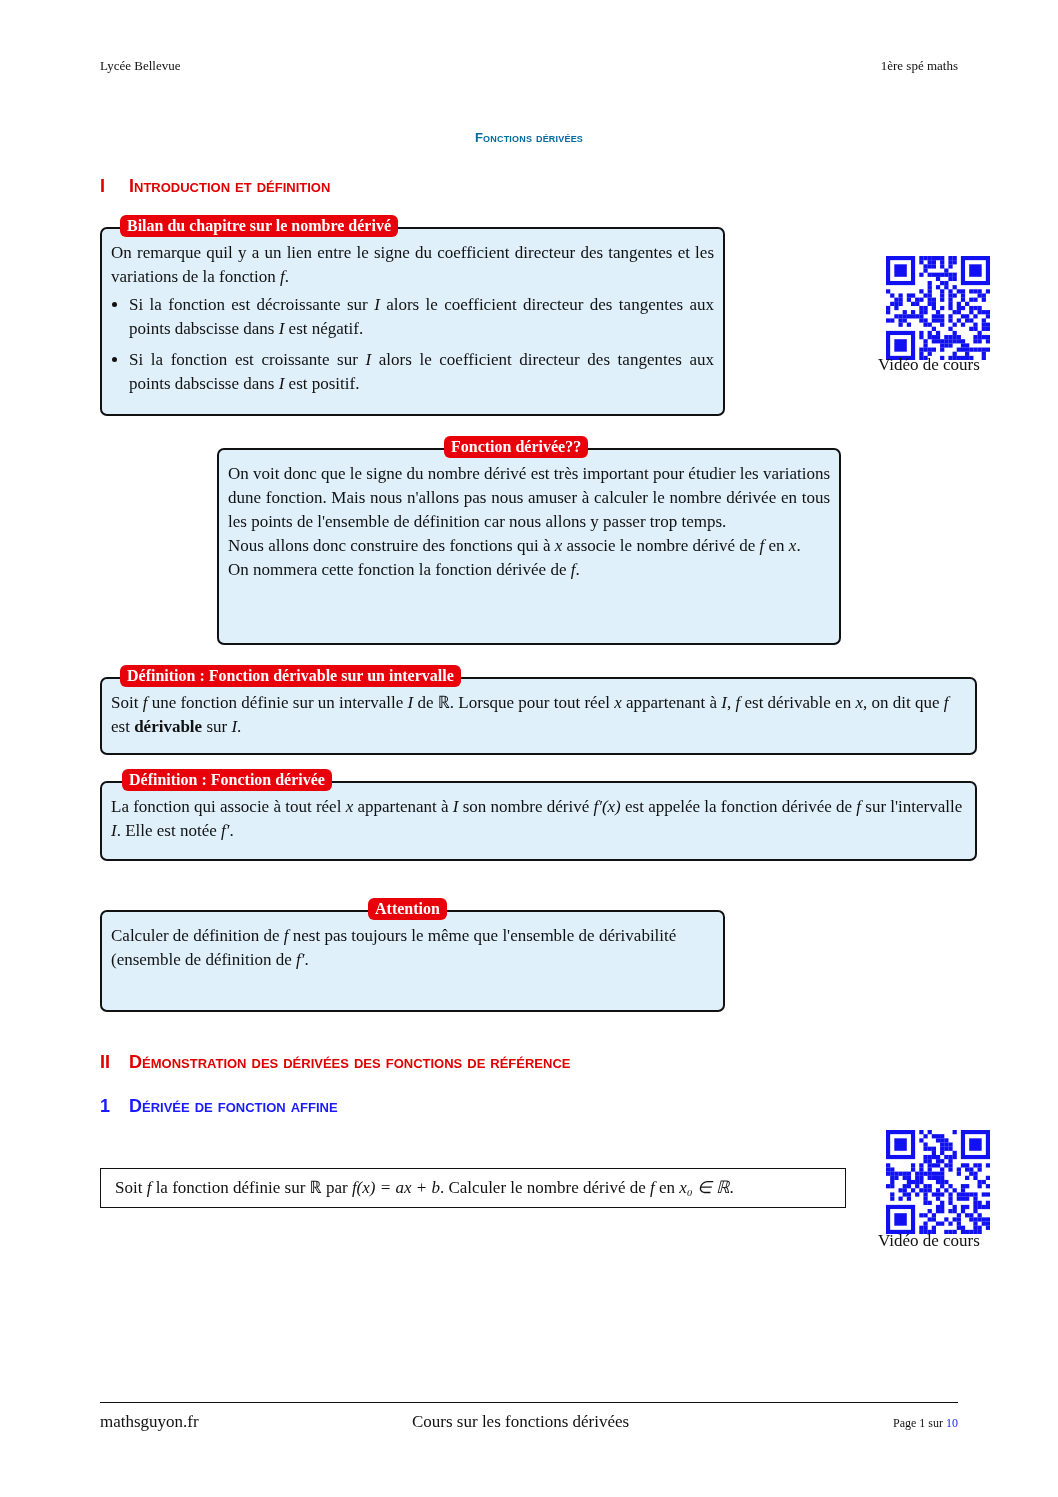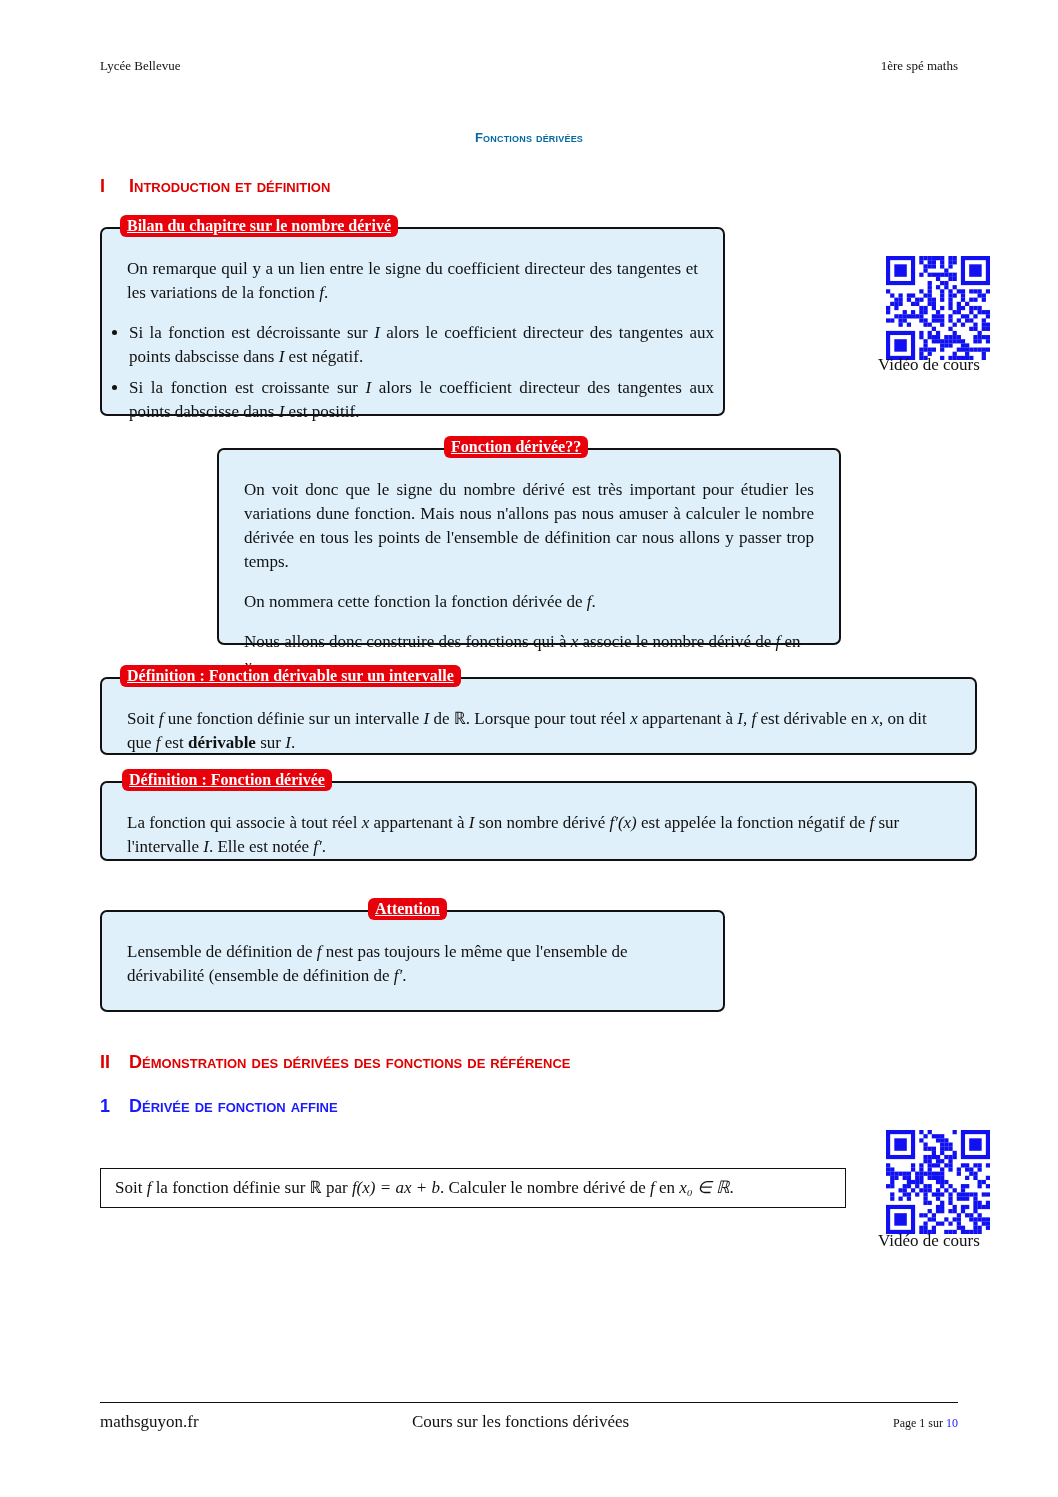--- a/index.html
+++ b/index.html
@@ -4,22 +4,22 @@
 <style>
   html, body { margin: 0; padding: 0; background: #fff; }
   body { width: 1058px; height: 1497px; position: relative; font-family: "DejaVu Serif", "Liberation Serif", serif; color: #111; }
   .abs { position: absolute; }
   .hdr { font-family: "Liberation Serif", serif; font-size: 13px; top: 58px; }
   .title { top: 130px; left: 0; width: 1058px; text-align: center; color: #0369a1; font-family: "Liberation Sans", sans-serif; font-weight: bold; font-size: 13px; font-variant: small-caps; letter-spacing: 0.2px; }
   .sec { font-family: "Liberation Sans", sans-serif; font-weight: bold; font-variant: small-caps; font-size: 18px; color: #e00000; }
   .sec .num { display: inline-block; width: 24px; }
   .subsec { color: #1a1aff; }
   .box { position: absolute; background: #dff0fa; border: 2.5px solid #111; border-radius: 7px; box-sizing: border-box; padding: 12px 9px 8px 9px; font-family: "Liberation Serif", serif; font-size: 17px; line-height: 24px; }
-  .box-title { position: absolute; top: -14px; background: #e8000b; color: #fff; font-weight: bold; font-size: 16px; line-height: 22px; padding: 0 7px; border-radius: 6px; font-family: "Liberation Serif", serif; white-space: nowrap; text-decoration: underline; }
-  .box p { margin: 16px; }
+  .box-title { position: absolute; top: -14px; background: #e8000b; color: #fff; font-weight: bold; font-size: 16px; line-height: 22px; padding: 0 7px; border-radius: 6px; font-family: "Liberation Serif", serif; white-space: nowrap; }
+  .box p { margin: 0; }
   .justify { text-align: justify; }
   .box ul { margin: 4px 0 0 0; padding-left: 18px; }
   .box li { margin-bottom: 7px; text-align: justify; }
   i.m { font-style: italic; }
   .qr { position: absolute; width: 104px; height: 104px; }
   .qr-label { position: absolute; font-family: "Liberation Serif", serif; font-size: 17px; color: #111; }
   .exo { position: absolute; left: 100px; top: 1168px; width: 746px; height: 40px; border: 1.5px solid #111; box-sizing: border-box; font-family: "Liberation Serif", serif; font-size: 17px; line-height: 37px; padding-left: 14px; }
   .footer-line { position: absolute; left: 100px; top: 1402px; width: 858px; height: 1px; background: #111; }
   .ftxt { position: absolute; top: 1412px; font-family: "Liberation Serif", serif; font-size: 17px; }
   .pg { position: absolute; top: 1416px; right: 100px; font-family: Liberation Serif, serif; font-size: 12px; }
@@ -273,37 +273,37 @@
     <rect x="20" y="2" width="3" height="3" fill="#1010f0"></rect>
     <rect x="0" y="18" width="7" height="7" fill="#1010f0"></rect>
     <rect x="1" y="19" width="5" height="5" fill="#fff"></rect>
     <rect x="2" y="20" width="3" height="3" fill="#1010f0"></rect>
   </svg>
 <div class="qr-label" style="left:878px; top:355px;">Vidéo de cours</div>
 
 <div class="box" style="left:217px; top:448px; width:624px; height:197px;">
   <span class="box-title" style="left:225px;">Fonction dérivée??</span>
   <p class="justify">On voit donc que le signe du nombre dérivé est très important pour étudier les variations dune fonction. Mais nous n'allons pas nous amuser à calculer le nombre dérivée en tous les points de l'ensemble de définition car nous allons y passer trop temps.</p>
+  <p><span>Nous allons donc construire des fonctions qui à</span> <i class="m">x</i> <span>associe le nombre dérivé de</span> <i class="m">f</i> <span>en</span> <i class="m">x</i>.</p>
   <p><span>On nommera cette fonction la fonction dérivée de</span> <i class="m">f</i>.</p>
-  <p><span>Nous allons donc construire des fonctions qui à</span> <i class="m">x</i> <span>associe le nombre dérivé de</span> <i class="m">f</i> <span>en</span> <i class="m">x</i>.</p>
 </div>
 
 <div class="box" style="left:100px; top:677px; width:877px; height:78px;">
   <span class="box-title" style="left:18px;">Définition : Fonction dérivable sur un intervalle</span>
   <p><span>Soit</span> <i class="m">f</i> <span>une fonction définie sur un intervalle</span> <i class="m">I</i> <span>de ℝ. Lorsque pour tout réel</span> <i class="m">x</i> <span>appartenant à</span> <i class="m">I</i>, <i class="m">f</i> <span>est dérivable en</span> <i class="m">x</i><span>, on dit que</span> <i class="m">f</i> <span>est</span> <b>dérivable</b> <span>sur</span> <i class="m">I</i>.</p>
 </div>
 
 <div class="box" style="left:100px; top:781px; width:877px; height:80px;">
   <span class="box-title" style="left:20px;">Définition : Fonction dérivée</span>
-  <p><span>La fonction qui associe à tout réel</span> <i class="m">x</i> <span>appartenant à</span> <i class="m">I</i> <span>son nombre dérivé</span> <i class="m">f′(x)</i> <span>est appelée la fonction négatif de</span> <i class="m">f</i> <span>sur l'intervalle</span> <i class="m">I</i><span>. Elle est notée</span> <i class="m">f′</i>.</p>
+  <p><span>La fonction qui associe à tout réel</span> <i class="m">x</i> <span>appartenant à</span> <i class="m">I</i> <span>son nombre dérivé</span> <i class="m">f′(x)</i> <span>est appelée la fonction dérivée de</span> <i class="m">f</i> <span>sur l'intervalle</span> <i class="m">I</i><span>. Elle est notée</span> <i class="m">f′</i>.</p>
 </div>
 
 <div class="box" style="left:100px; top:910px; width:625px; height:102px;">
   <span class="box-title" style="left:266px;">Attention</span>
-  <p><span>Lensemble de définition de</span> <i class="m">f</i> <span>nest pas toujours le même que l'ensemble de dérivabilité (ensemble de définition de</span> <i class="m">f′</i>.</p>
+  <p><span>Calculer de définition de</span> <i class="m">f</i> <span>nest pas toujours le même que l'ensemble de dérivabilité (ensemble de définition de</span> <i class="m">f′</i>.</p>
 </div>
 
 <div class="abs sec" style="left:100px; top:1052px;">
   <span class="num">II</span>
   <span>Démonstration des dérivées des fonctions de référence</span>
 </div>
 
 <div class="abs sec subsec" style="left:100px; top:1096px;">
   <span class="num">1</span>
   <span>Dérivée de fonction affine</span>

